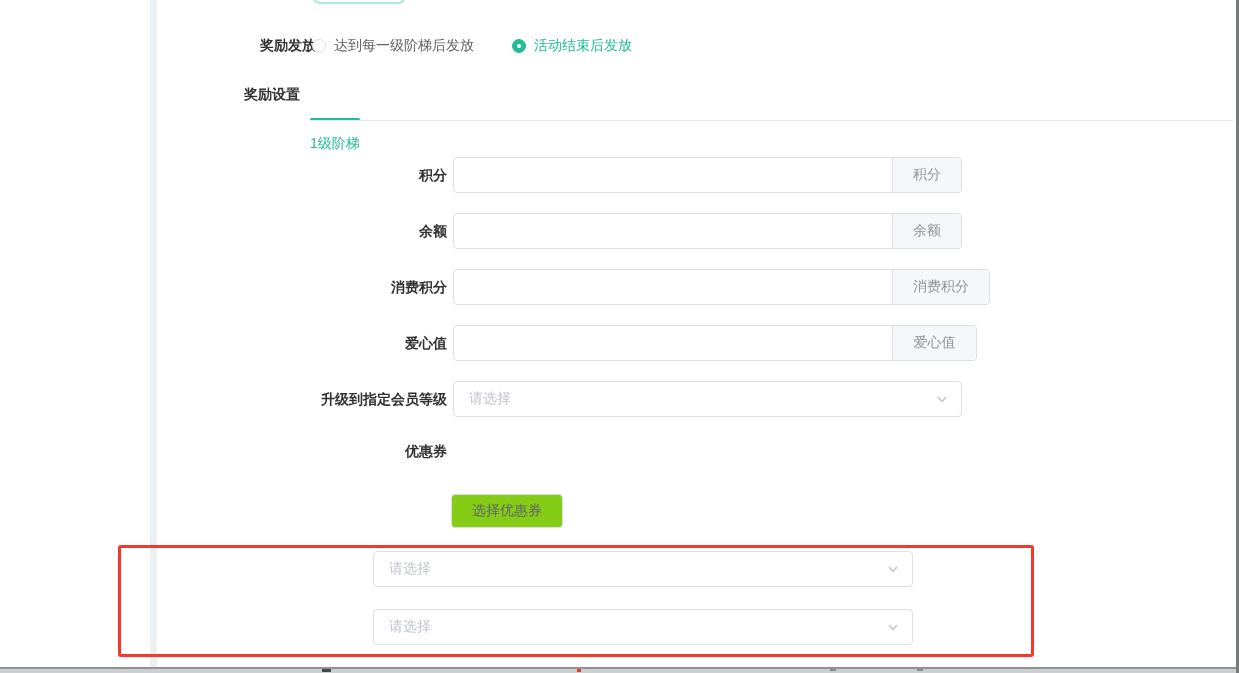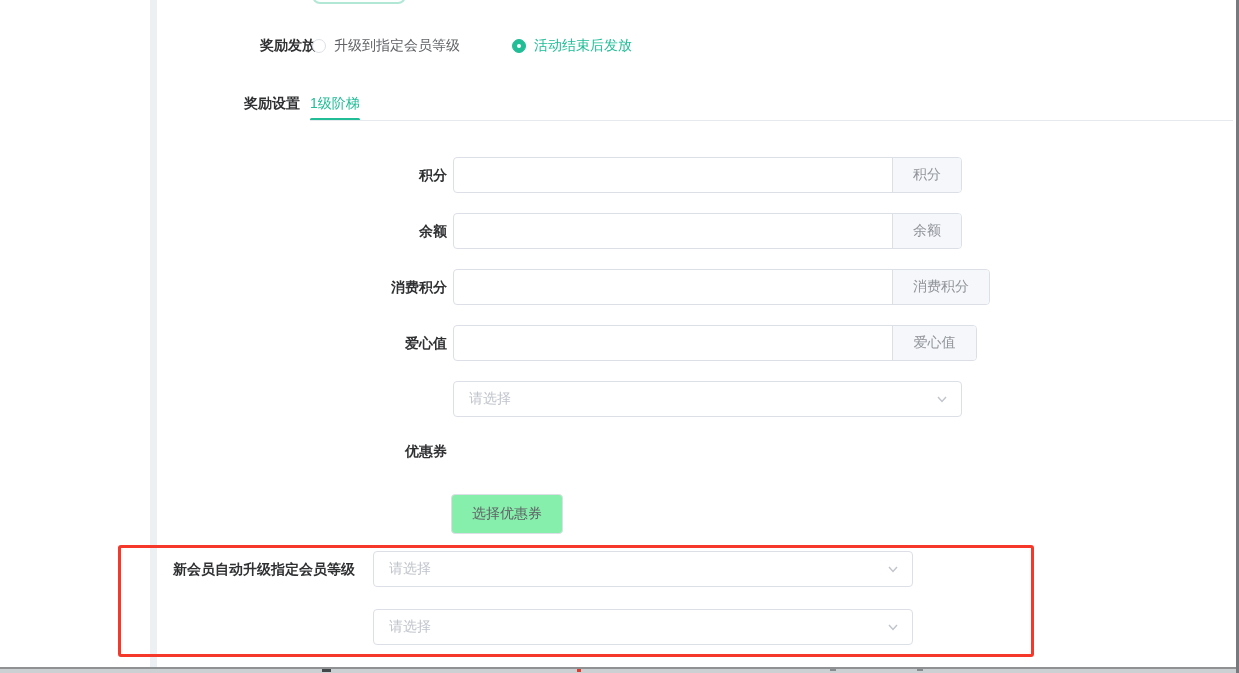--- a/index.html
+++ b/index.html
@@ -36,64 +36,64 @@
 
   
   .radio-opt{position:absolute;display:flex;align-items:center;gap:8px;cursor:pointer;}
   .radio{width:14px;height:14px;border-radius:50%;border:1px solid var(--border);background:#fff;position:relative;flex:none;}
   .radio.checked{background:var(--accent);border-color:var(--accent);}
   .radio.checked::after{content:"";position:absolute;left:4px;top:4px;width:4px;height:4px;border-radius:50%;background:#fff;}
   .radio-text{font-size:14px;color:var(--text);}
   .radio-opt.checked .radio-text{color:var(--accent);text-align:center;}
 
   
-  .tab-item{position:absolute;font-size:14px;color:var(--accent);cursor:pointer;white-space:nowrap;}
+  .tab-item{position:absolute;font-size:14px;color:var(--accent);cursor:pointer;white-space:nowrap;margin-top:40px;}
   .tab-active-bar{position:absolute;height:3px;background:var(--accent);border-radius:2px;}
   .tab-border{position:absolute;height:1px;background:var(--tabline);}
 
   
   .ipt-group{position:absolute;height:36px;display:flex;border:1px solid var(--border);border-radius:4px;background:#fff;overflow:hidden;}
   .ipt{flex:1;border:none;outline:none;padding:0 15px;font-size:14px;color:var(--text);background:transparent;min-width:0;}
   .suffix{flex:none;display:flex;align-items:center;justify-content:center;background:var(--suffix-bg);
     color:var(--suffix-text);font-size:14px;border-left:1px solid var(--border);white-space:nowrap;}
 
   
   .select{position:absolute;height:36px;border:1px solid var(--border);border-radius:4px;background:#fff;
     display:flex;align-items:center;padding:0 12px 0 15px;cursor:pointer;gap:14px;}
   .select .ph{flex:1;font-size:14px;color:var(--placeholder);white-space:nowrap;overflow:hidden;}
   .chev{flex:none;width:14px;height:14px;}
   .chev svg{display:block;}
 
   
-  .btn{position:absolute;height:40px;border:1px solid var(--border);border-radius:4px;background:#86efac;
+  .btn{position:absolute;height:34px;border:1px solid var(--border);border-radius:4px;background:#84cc16;
     font-size:14px;color:var(--text);display:flex;align-items:center;justify-content:center;cursor:pointer;white-space:nowrap;}
 
   
   .red-box{position:absolute;left:118px;top:545px;width:916px;height:112px;
     border:3px solid var(--red);border-radius:3px;pointer-events:none;}
 </style>
 </head>
 <body>
 
 <div class="stage">
 
   <div class="left-strip"></div>
   <div class="cut-button"></div>
 
   <div class="lbl" style="left:176px;top:37px;width:140px;height:16px;line-height:16px;">奖励发放</div>
   <div class="radio-opt" style="left:312px;top:37px;">
     <span class="radio"></span>
-    <span class="radio-text">升级到指定会员等级</span>
+    <span class="radio-text">达到每一级阶梯后发放</span>
   </div>
   <div class="radio-opt checked" style="left:512px;top:37px;">
     <span class="radio checked"></span>
     <span class="radio-text">活动结束后发放</span>
   </div>
 
-  <div class="lbl" style="left:160px;top:95px;width:140px;height:16px;line-height:16px;">奖励设置</div>
+  <div class="lbl" style="left:160px;top:86px;width:140px;height:16px;line-height:16px;">奖励设置</div>
   <div class="tab-item" style="left:310px;top:95px;height:16px;line-height:16px;">1级阶梯</div>
   <div class="tab-active-bar" style="left:310px;top:118px;width:50px;"></div>
   <div class="tab-border" style="left:310px;top:120px;width:923px;"></div>
 
   <div class="lbl" style="left:247px;top:157px;width:200px;height:36px;line-height:36px;">积分</div>
   <div class="ipt-group" style="left:453px;top:157px;width:509px;">
     <input class="ipt" type="text" style="">
     <div class="suffix" style="width:69px;">积分</div>
   </div>
 
@@ -108,35 +108,35 @@
     <input class="ipt" type="text" style="">
     <div class="suffix" style="width:97px;">消费积分</div>
   </div>
 
   <div class="lbl" style="left:247px;top:325px;width:200px;height:36px;line-height:36px;">爱心值</div>
   <div class="ipt-group" style="left:453px;top:325px;width:524px;">
     <input class="ipt" type="text" style="">
     <div class="suffix" style="width:84px;">爱心值</div>
   </div>
 
+  <div class="lbl" style="left:247px;top:381px;width:200px;height:36px;line-height:36px;">升级到指定会员等级</div>
   <div class="select" style="left:453px;top:381px;width:509px;">
     <span class="ph">请选择</span>
     <span class="chev">
       <svg width="14" height="14" viewBox="0 0 14 14">
           <polyline points="3,5 7,9.5 11,5" fill="none" stroke="#c0c4cc" stroke-width="1.4"></polyline>
         </svg>
     </span>
   </div>
 
   <div class="lbl" style="left:247px;top:443px;width:200px;height:16px;line-height:16px;">优惠券</div>
   <button class="btn" style="left:451px;top:494px;width:112px;">选择优惠券</button>
 
   <div class="red-box"></div>
 
-  <div class="lbl" style="left:155px;top:551px;width:200px;height:36px;line-height:36px;">新会员自动升级指定会员等级</div>
   <div class="select" style="left:373px;top:551px;width:540px;">
     <span class="ph">请选择</span>
     <span class="chev">
       <svg width="14" height="14" viewBox="0 0 14 14">
           <polyline points="3,5 7,9.5 11,5" fill="none" stroke="#c0c4cc" stroke-width="1.4"></polyline>
         </svg>
     </span>
   </div>
 
   <div class="select" style="left:373px;top:609px;width:540px;">

